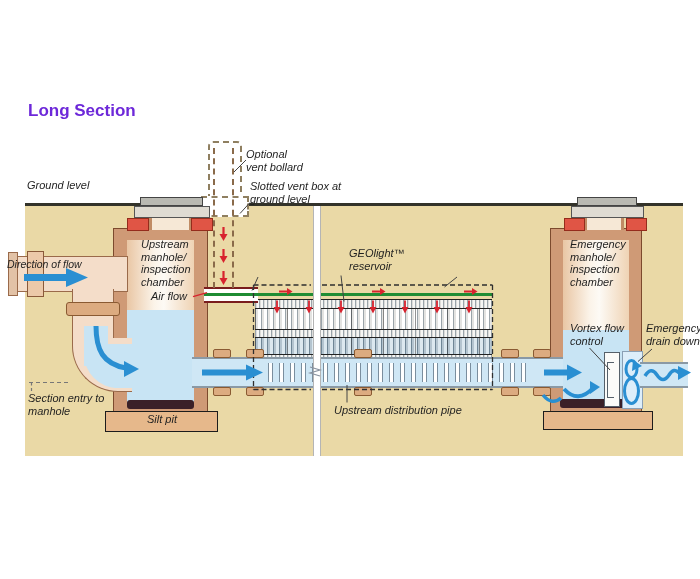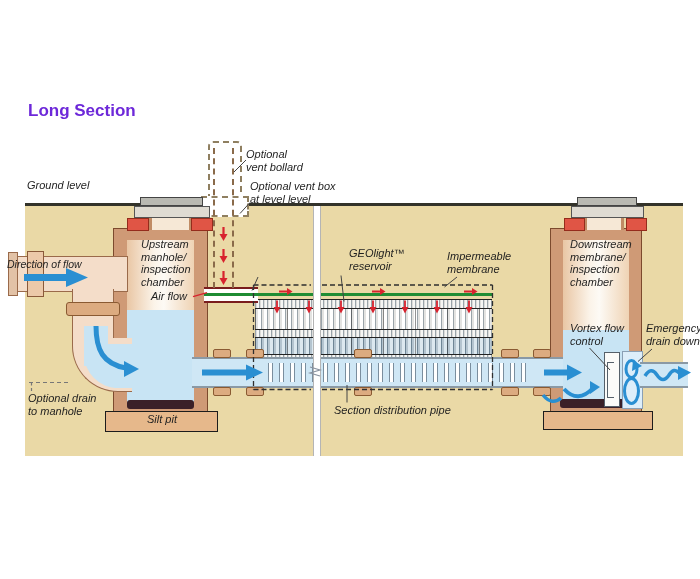--- a/index.html
+++ b/index.html
@@ -89,21 +89,21 @@
 
   <div class="abs ground"></div>
   <div class="abs ground-line"></div>
   <div class="abs lbl nowrap" style="left:27px;top:179px;">Ground level</div>
 
   <div class="abs vent-bollard"></div>
   <div class="abs vent-box"></div>
   <div class="abs duct-dash" style="left:213px;top:148px;height:140px;"></div>
   <div class="abs duct-dash" style="left:232px;top:148px;height:140px;"></div>
   <div class="abs lbl" style="left:246px;top:148px;width:64px;">Optional vent bollard</div>
-  <div class="abs lbl" style="left:250px;top:180px;width:92px;">Optional vent box at level level</div>
+  <div class="abs lbl" style="left:250px;top:180px;width:92px;">Slotted vent box at ground level</div>
 
   <div class="abs neck" style="left:149px;top:212px;width:43px;height:18px;"></div>
   <div class="abs shaft" style="left:113px;top:228px;width:95px;height:184px;"></div>
   <div class="abs chamber" style="left:127px;top:240px;width:67px;height:74px;"></div>
   <div class="abs water" style="left:127px;top:310px;width:67px;height:93px;"></div>
   <div class="abs sediment" style="left:127px;top:400px;width:67px;height:9px;"></div>
   <div class="abs slab" style="left:105px;top:411px;width:113px;height:21px;"></div>
   <div class="abs lid" style="left:140px;top:197px;width:63px;height:9px;"></div>
   <div class="abs plate" style="left:134px;top:206px;width:76px;height:12px;"></div>
   <div class="abs riser" style="left:127px;top:218px;width:22px;height:13px;"></div>
@@ -115,63 +115,62 @@
   <div class="abs peach inlet-pipe"></div>
   <div class="abs inlet-cap"></div>
   <div class="abs inlet-flange"></div>
   <div class="abs v-pipe"></div>
   <div class="abs v-coupling"></div>
   <div class="abs elbow"></div>
   <div class="abs elbow-water-v"></div>
   <div class="abs elbow-water-c"></div>
   <div class="abs entry-water"></div>
   <div class="abs lbl nowrap" style="left:7px;top:258px;font-size:10.5px;">Direction of flow</div>
-  <div class="abs lbl" style="left:28px;top:392px;width:78px;">Optional drain to manhole</div>
+  <div class="abs lbl" style="left:28px;top:392px;width:78px;">Section entry to manhole</div>
 
   <div class="abs air-duct"></div>
   <div class="abs green-line"></div>
   <div class="abs reservoir">
     <div class="res-row r-fine"></div>
     <div class="res-row r-tall"></div>
     <div class="res-row r-fine2"></div>
     <div class="res-row r-blue"></div>
     <div class="res-row r-fine3"></div>
   </div>
   <div class="abs lbl" style="left:349px;top:247px;width:68px;">GEOlight™ reservoir</div>
-  <div class="abs lbl" style="left:447px;top:250px;width:78px;">Impermeable membrane</div>
 
   <div class="abs main-pipe"></div>
   <div class="abs slots"></div>
   <div class="abs cpl" style="left:213px;top:349px;"></div>
   <div class="abs cpl" style="left:213px;top:387px;"></div>
   <div class="abs cpl" style="left:246px;top:349px;"></div>
   <div class="abs cpl" style="left:246px;top:387px;"></div>
   <div class="abs cpl" style="left:354px;top:349px;"></div>
   <div class="abs cpl" style="left:354px;top:387px;"></div>
   <div class="abs cpl" style="left:501px;top:349px;"></div>
   <div class="abs cpl" style="left:501px;top:387px;"></div>
   <div class="abs cpl" style="left:533px;top:349px;"></div>
   <div class="abs cpl" style="left:533px;top:387px;"></div>
-  <div class="abs lbl nowrap" style="left:334px;top:404px;">Section distribution pipe</div>
+  <div class="abs lbl nowrap" style="left:334px;top:404px;">Upstream distribution pipe</div>
 
   <div class="abs neck" style="left:584px;top:212px;width:40px;height:18px;"></div>
   <div class="abs shaft" style="left:550px;top:228px;width:92px;height:184px;"></div>
   <div class="abs chamber" style="left:563px;top:240px;width:66px;height:93px;"></div>
   <div class="abs water" style="left:563px;top:330px;width:66px;height:73px;"></div>
   <div class="abs sediment" style="left:560px;top:399px;width:72px;height:9px;"></div>
   <div class="abs slab" style="left:543px;top:411px;width:110px;height:19px;"></div>
   <div class="abs lid" style="left:577px;top:197px;width:60px;height:9px;"></div>
   <div class="abs plate" style="left:571px;top:206px;width:73px;height:12px;"></div>
   <div class="abs riser" style="left:564px;top:218px;width:21px;height:13px;"></div>
   <div class="abs riser" style="left:626px;top:218px;width:21px;height:13px;"></div>
   <div class="abs vortex-box"></div>
   <div class="abs vortex-bracket"></div>
   <div class="abs drain-tube"></div>
   <div class="abs out-pipe"></div>
-  <div class="abs lbl" style="left:570px;top:238px;width:72px;">Downstream membrane/ inspection chamber</div>
+  <div class="abs lbl" style="left:570px;top:238px;width:72px;">Emergency manhole/ inspection chamber</div>
   <div class="abs lbl" style="left:570px;top:322px;width:62px;">Vortex flow control</div>
   <div class="abs lbl" style="left:646px;top:322px;width:60px;">Emergency drain down</div>
 
   <div class="abs divider"></div>
 
   <svg id="anno" class="abs" viewBox="0 0 700 579">
 
     <g stroke="#2f2f2f" stroke-width="1.3" stroke-dasharray="5 3" fill="none">
       <path d="M253.5,285 H311 M322,285 H492.5"></path>
       <path d="M253.5,389.5 H311 M322,389.5 H492.5"></path>

